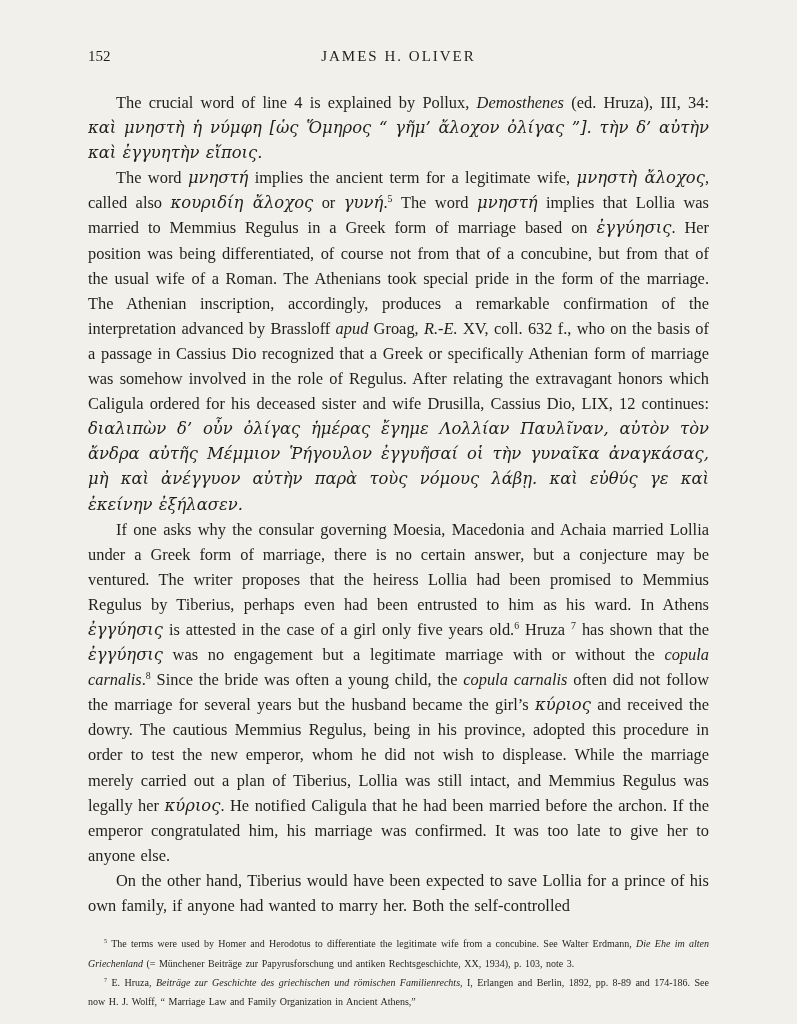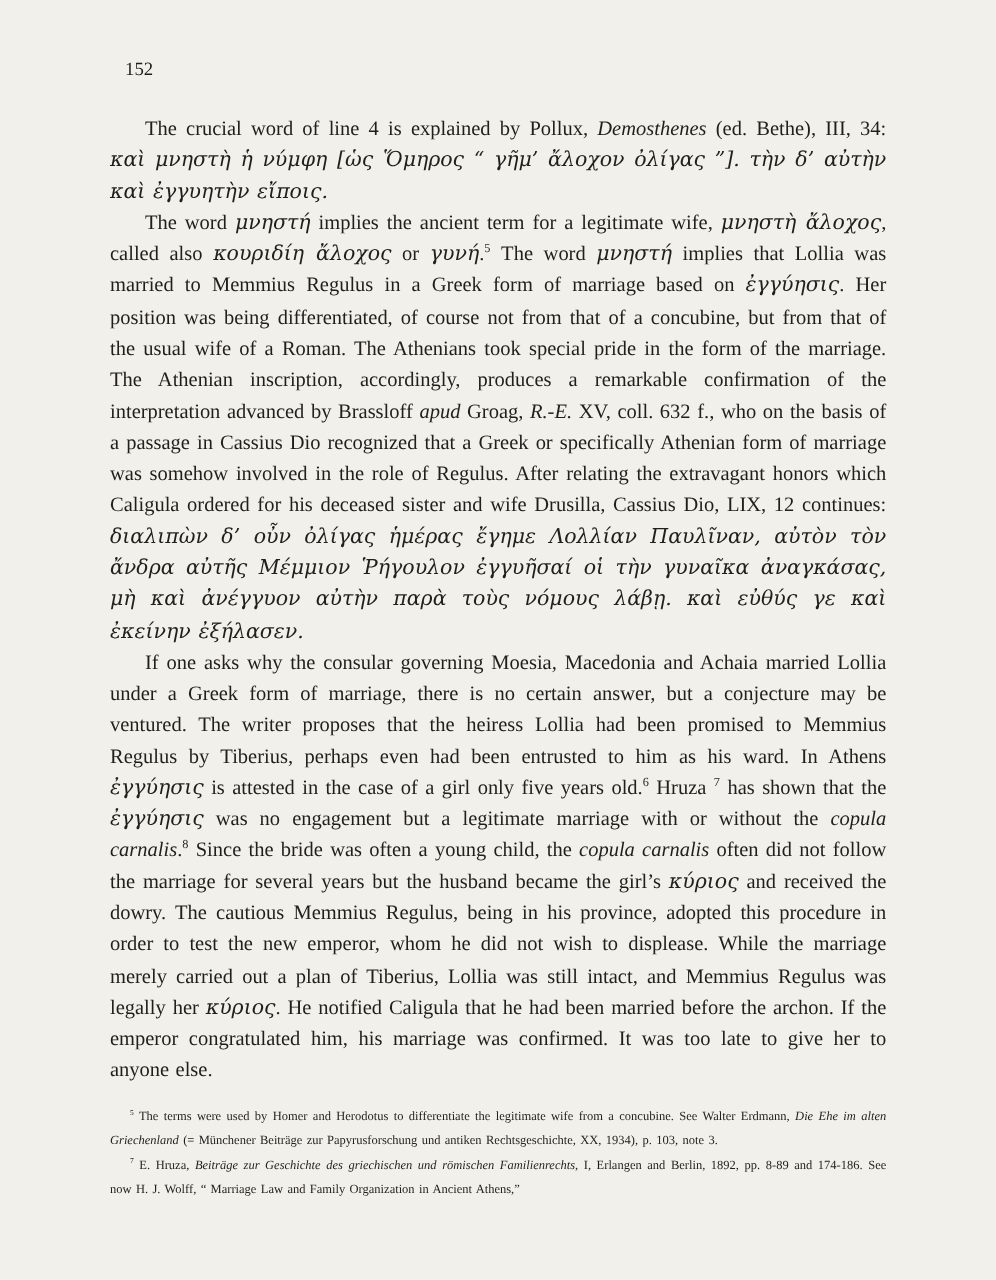--- a/index.html
+++ b/index.html
@@ -13,21 +13,20 @@
     color: #201f1c;
     padding: 48px 88px 30px 88px;
     font-family: "Liberation Serif", "DejaVu Serif", serif;
     overflow: hidden;
   }
   .running-head {
     position: relative;
     height: 20px;
     margin-bottom: 22px;
     font-size: 15px;
-    margin-left: 12px;
   }
   .page-number {
     position: absolute;
     left: 0; top: 0;
   }
   .author {
     display: block;
     text-align: center;
     letter-spacing: 2px;
   }
@@ -56,26 +55,28 @@
     word-spacing: 1px;
   }
 </style>
 </head>
 <body>
 
 <div class="page">
 
   <div class="running-head">
     <span class="page-number">152</span>
+    <span class="author">JAMES H. OLIVER</span>
   </div>
 
   <div class="body-text">
-      <p class="para"><span>The crucial word of line 4 is explained by Pollux, </span><span class="it">Demosthenes</span><span> (ed. Bethe), III, 34: </span><span class="gr">καὶ μνηστὴ ἡ νύμφη [ὡς Ὅμηρος “ γῆμ’ ἄλοχον ὀλίγας ”]. τὴν δ’ αὐτὴν καὶ ἐγγυητὴν εἴποις.</span></p>
+      <p class="para"><span>The crucial word of line 4 is explained by Pollux, </span><span class="it">Demosthenes</span><span> (ed. Hruza), III, 34: </span><span class="gr">καὶ μνηστὴ ἡ νύμφη [ὡς Ὅμηρος “ γῆμ’ ἄλοχον ὀλίγας ”]. τὴν δ’ αὐτὴν καὶ ἐγγυητὴν εἴποις.</span></p>
       <p class="para"><span>The word </span><span class="gr">μνηστή</span><span> implies the ancient term for a legitimate wife, </span><span class="gr">μνηστὴ ἄλοχος</span><span>, called also </span><span class="gr">κουριδίη ἄλοχος</span><span> or </span><span class="gr">γυνή</span><span>.</span><sup>5</sup><span> The word </span><span class="gr">μνηστή</span><span> implies that Lollia was married to Memmius Regulus in a Greek form of marriage based on </span><span class="gr">ἐγγύησις</span><span>.  Her position was being differentiated, of course not from that of a concubine, but from that of the usual wife of a Roman.  The Athenians took special pride in the form of the marriage.  The Athenian inscription, accordingly, produces a remarkable confirmation of the interpretation advanced by Brassloff </span><span class="it">apud</span><span> Groag, </span><span class="it">R.-E.</span><span> XV, coll. 632 f., who on the basis of a passage in Cassius Dio recognized that a Greek or specifically Athenian form of marriage was somehow involved in the role of Regulus.  After relating the extravagant honors which Caligula ordered for his deceased sister and wife Drusilla, Cassius Dio, LIX, 12 continues: </span><span class="gr">διαλιπὼν δ’ οὖν ὀλίγας ἡμέρας ἔγημε Λολλίαν Παυλῖναν, αὐτὸν τὸν ἄνδρα αὐτῆς Μέμμιον Ῥήγουλον ἐγγυῆσαί οἱ τὴν γυναῖκα ἀναγκάσας, μὴ καὶ ἀνέγγυον αὐτὴν παρὰ τοὺς νόμους λάβῃ. καὶ εὐθύς γε καὶ ἐκείνην ἐξήλασεν.</span></p>
       <p class="para"><span>If one asks why the consular governing Moesia, Macedonia and Achaia married Lollia under a Greek form of marriage, there is no certain answer, but a conjecture may be ventured.  The writer proposes that the heiress Lollia had been promised to Memmius Regulus by Tiberius, perhaps even had been entrusted to him as his ward.  In Athens </span><span class="gr">ἐγγύησις</span><span> is attested in the case of a girl only five years old.</span><sup>6</sup><span>  Hruza </span><sup>7</sup><span> has shown that the </span><span class="gr">ἐγγύησις</span><span> was no engagement but a legitimate marriage with or without the </span><span class="it">copula carnalis</span><span>.</span><sup>8</sup><span>  Since the bride was often a young child, the </span><span class="it">copula carnalis</span><span> often did not follow the marriage for several years but the husband became the girl’s </span><span class="gr">κύριος</span><span> and received the dowry.  The cautious Memmius Regulus, being in his province, adopted this procedure in order to test the new emperor, whom he did not wish to displease.  While the marriage merely carried out a plan of Tiberius, Lollia was still intact, and Memmius Regulus was legally her </span><span class="gr">κύριος</span><span>.  He notified Caligula that he had been married before the archon.  If the emperor congratulated him, his marriage was confirmed.  It was too late to give her to anyone else.</span></p>
+      <p class="para"><span>On the other hand, Tiberius would have been expected to save Lollia for a prince of his own family, if anyone had wanted to marry her.  Both the self-controlled</span></p>
     </div>
 
   <div class="footnotes">
       <p class="footnote"><sup>5</sup><span> The terms were used by Homer and Herodotus to differentiate the legitimate wife from a concubine.  See Walter Erdmann, </span><span class="it">Die Ehe im alten Griechenland</span><span> (= Münchener Beiträge zur Papyrusforschung und antiken Rechtsgeschichte, XX, 1934), p. 103, note 3.</span></p>
       <p class="footnote"><sup>7</sup><span> E. Hruza, </span><span class="it">Beiträge zur Geschichte des griechischen und römischen Familienrechts</span><span>, I, Erlangen and Berlin, 1892, pp. 8-89 and 174-186.  See now H. J. Wolff, “ Marriage Law and Family Organization in Ancient Athens,” </span></p>
     </div>
 
 </div>
 
 </body></html>

